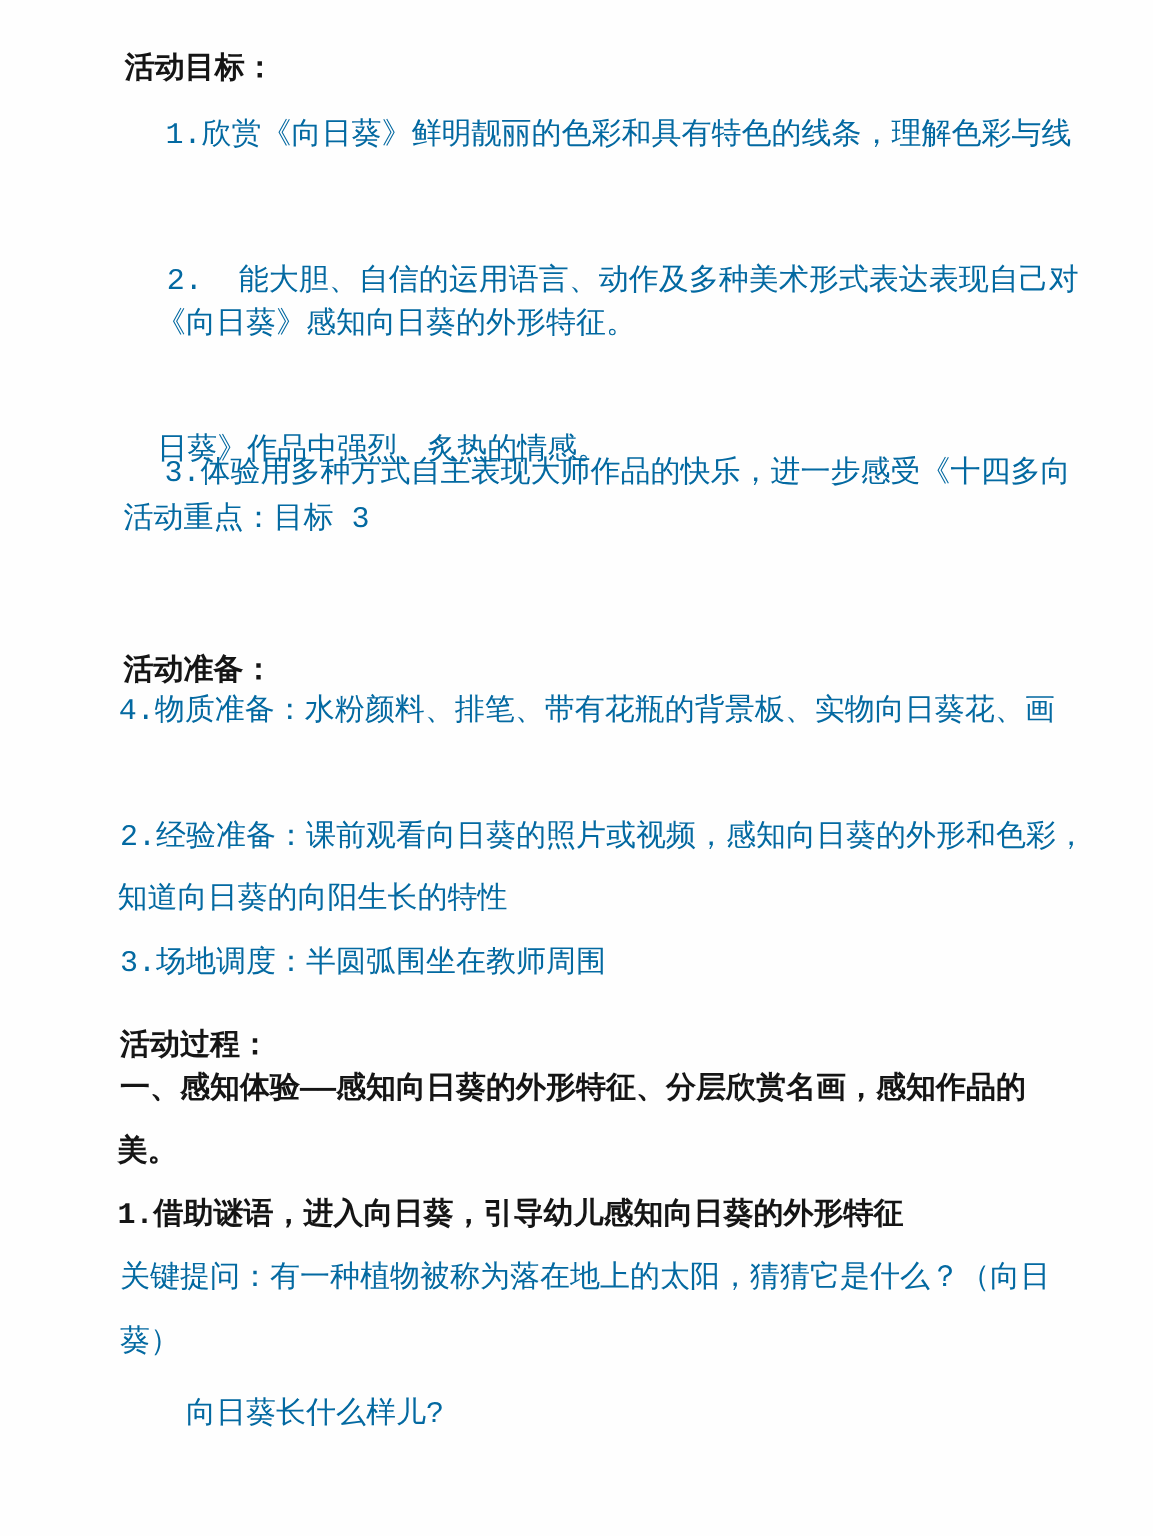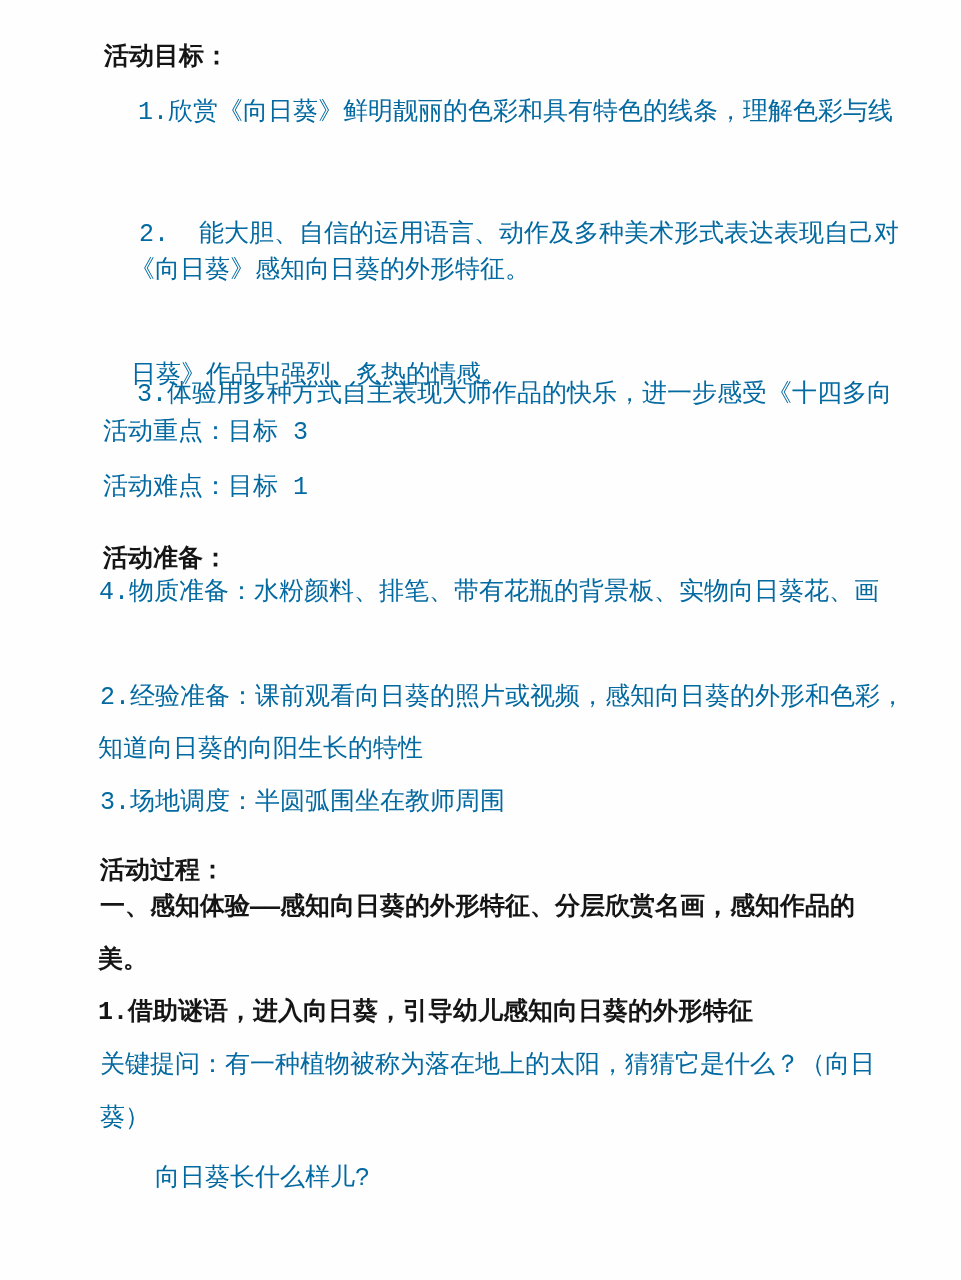--- a/index.html
+++ b/index.html
@@ -34,21 +34,20 @@
 <body>
 
 <div class="page">
   <div class="line bold" style="top:42px;   left:104px;">活动目标：</div>
   <div class="line" style="top:97px;   left:138px;">1.欣赏《向日葵》鲜明靓丽的色彩和具有特色的线条，理解色彩与线</div>
   <div class="line" style="top:219px;  left:139px;">2.  能大胆、自信的运用语言、动作及多种美术形式表达表现自己对</div>
   <div class="line" style="top:255px;  left:130px;">《向日葵》感知向日葵的外形特征。</div>
   <div class="line" style="top:334px;  left:137px;margin-top:45px;">3.体验用多种方式自主表现大师作品的快乐，进一步感受《十四多向</div>
   <div class="line" style="top:360px;  left:131px;">日葵》作品中强烈、炙热的情感。</div>
   <div class="line" style="top:417px;  left:103px;">活动重点：目标 3</div>
-  <div class="line" style="top:472px;  left:103px;">活动难点：目标 1</div>
   <div class="line bold" style="top:524px;  left:103px;margin-top:20px;">活动准备：</div>
   <div class="line" style="top:577px;  left:99px;">4.物质准备：水粉颜料、排笔、带有花瓶的背景板、实物向日葵花、画</div>
   <div class="line" style="top:682px;  left:100px;">2.经验准备：课前观看向日葵的照片或视频，感知向日葵的外形和色彩，</div>
   <div class="line" style="top:734px;  left:98px;">知道向日葵的向阳生长的特性</div>
   <div class="line" style="top:787px;  left:100px;">3.场地调度：半圆弧围坐在教师周围</div>
   <div class="line bold" style="top:856px;  left:100px;">活动过程：</div>
   <div class="line bold" style="top:892px;  left:100px;">一、感知体验——感知向日葵的外形特征、分层欣赏名画，感知作品的</div>
   <div class="line bold" style="top:945px;  left:98px;">美。</div>
   <div class="line bold" style="top:997px;  left:98px;">1.借助谜语，进入向日葵，引导幼儿感知向日葵的外形特征</div>
   <div class="line" style="top:1050px; left:100px;">关键提问：有一种植物被称为落在地上的太阳，猜猜它是什么？（向日</div>

